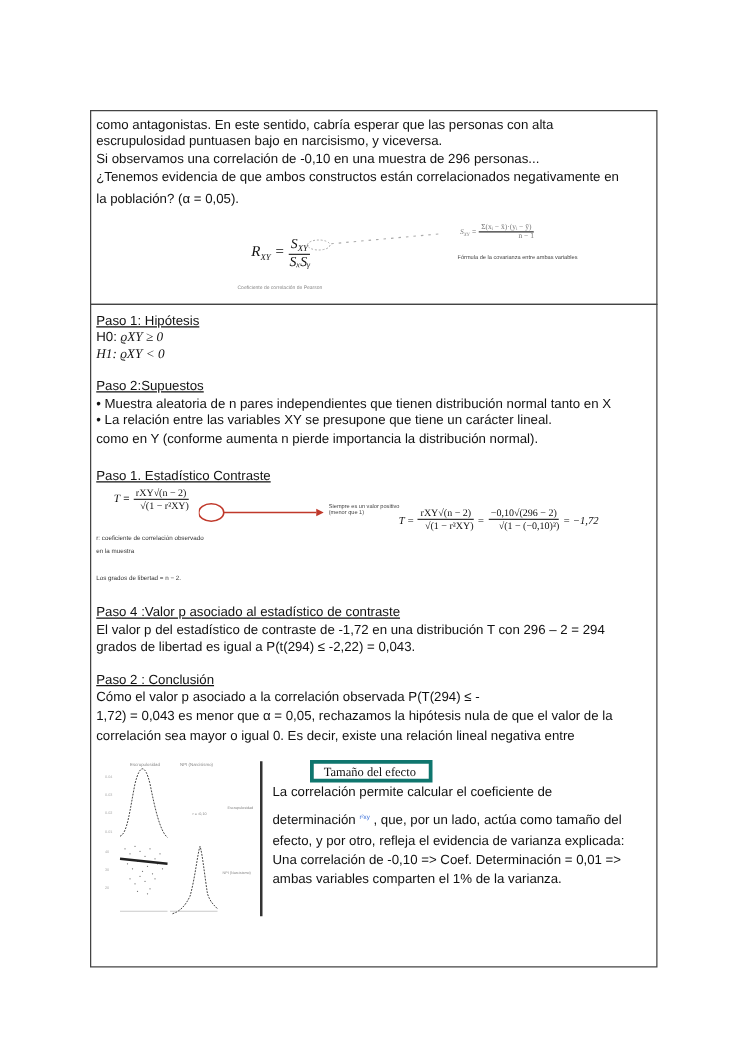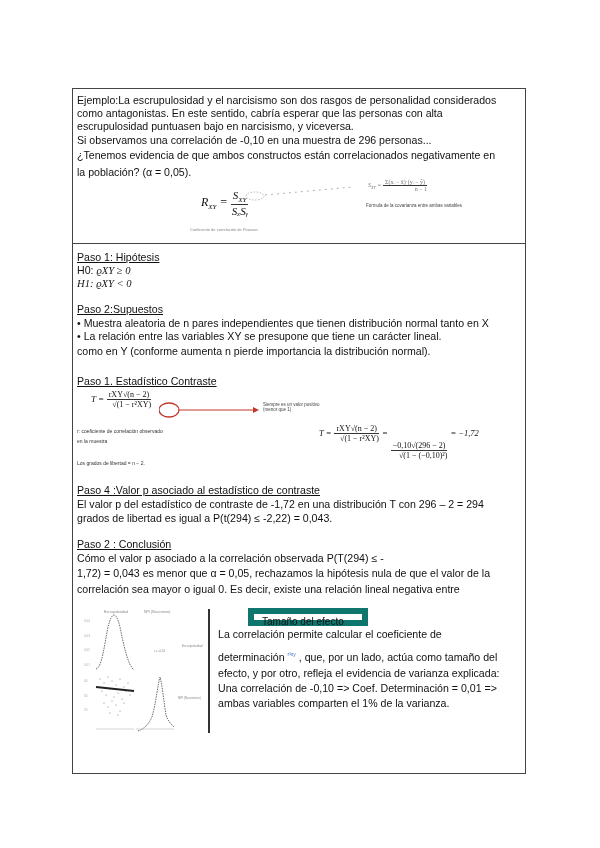--- a/index.html
+++ b/index.html
@@ -16,21 +16,20 @@
   .frac { display:inline-flex; flex-direction:column; align-items:flex-end; vertical-align:middle; font-family:Liberation Serif, serif; }
   .frac .num { border-bottom:1px solid #333; padding:0 2px; }
   .small-note { font-size:4px; color:#666; }
   .faint { color:#777; }
   .svgwrap { position:absolute; }
 </style>
 </head>
 <body>
 
 <div class="box" id="box1">
-  <p class="p">Ejemplo:La escrupulosidad y el narcisismo son dos rasgos de personalidad considerados</p>
   <p class="p">como antagonistas. En este sentido, cabría esperar que las personas con alta</p>
   <p class="p">escrupulosidad puntuasen bajo en narcisismo, y viceversa.</p>
   <p class="p" style="line-height:14px">Si observamos una correlación de -0,10 en una muestra de 296 personas...</p>
   <p class="p lh16">¿Tenemos evidencia de que ambos constructos están correlacionados negativamente en</p>
   <p class="p lh16">la población? (α = 0,05).</p>
 
   <div class="svgwrap" style="left:128px; top:100px;">
     <span class="math" style="font-size:12px;">
       <span>R</span><sub style="font-size:7px">XY</sub> =
     </span>
@@ -93,21 +92,21 @@
     <div style="position:absolute; left:0px; top:50px; font-size:5px; color:#333;">en la muestra</div>
     <div style="position:absolute; left:0px; top:72px; font-size:5px; color:#333;">Los grados de libertad = n − 2.</div>
 
     <div style="position:absolute; left:242px; top:18px; font-size:8.5px; display:flex; align-items:center; gap:3px;">
       <span class="math">T =</span>
       <span class="frac" style="font-size:8px;">
         <span class="num">rXY√(n − 2)</span>
         <span>√(1 − r²XY)</span>
       </span>
       <span class="math">=</span>
-      <span class="frac" style="font-size:8px;margin-top:35px;">
+      <span class="frac" style="font-size:8px;">
         <span class="num">−0,10√(296 − 2)</span>
         <span>√(1 − (−0,10)²)</span>
       </span>
       <span class="math">= −1,72</span>
     </div>
   </div>
 
   <p class="h">Paso 4 :Valor p asociado al estadístico de contraste</p>
   <p class="p" style="line-height:14px">El valor p del estadístico de contraste de -1,72 en una distribución T con 296 – 2 = 294</p>
   <p class="p" style="line-height:15px">grados de libertad es igual a P(t(294) ≤ -2,22) = 0,043.</p>
@@ -168,21 +167,21 @@
       <text x="72" y="45" font-size="3" fill="#888">r = -0,10</text>
       <text x="100" y="40" font-size="3" fill="#888">Escrupulosidad</text>
       <text x="96" y="92" font-size="3" fill="#888">NPI (Narcisismo)</text>
 
       <line x1="14" y1="122" x2="52" y2="122" stroke="#aaa" stroke-width="0.5"></line>
       <line x1="54" y1="122" x2="92" y2="122" stroke="#aaa" stroke-width="0.5"></line>
     </svg>
 
     <div style="position:absolute; left:131px; top:4px; width:1.5px; height:124px; background:#333;"></div>
 
-    <div style="position:absolute; left:171px; top:3px; width:120px; height:18px; border:6px solid #0f766e; box-sizing:border-box; font-size:10px; padding-left:8px; line-height:16px;">Tamaño del efecto</div>
+    <div style="position:absolute; left:171px; top:3px; width:98px; height:18px; border:3px solid #0f766e; box-sizing:border-box; font-size:10px; padding-left:8px; line-height:16px;font-family:Liberation Serif, serif;">Tamaño del efecto</div>
 
     <div style="position:absolute; left:141px; top:22px; width:300px;">
       <p class="p" style="line-height:15px">La correlación permite calcular el coeficiente de</p>
       <p class="p" style="line-height:17px; margin-top:4px;">
         <span>determinación</span>
         <span style="font-size:5px; color:#3a6fd8; vertical-align:super;">r²xy</span>
         <span>, que, por un lado, actúa como tamaño del</span>
       </p>
       <p class="p" style="line-height:15px">efecto, y por otro, refleja el evidencia de varianza explicada:</p>
       <p class="p" style="line-height:15px">Una correlación de -0,10 =&gt; Coef. Determinación = 0,01 =&gt;</p>

